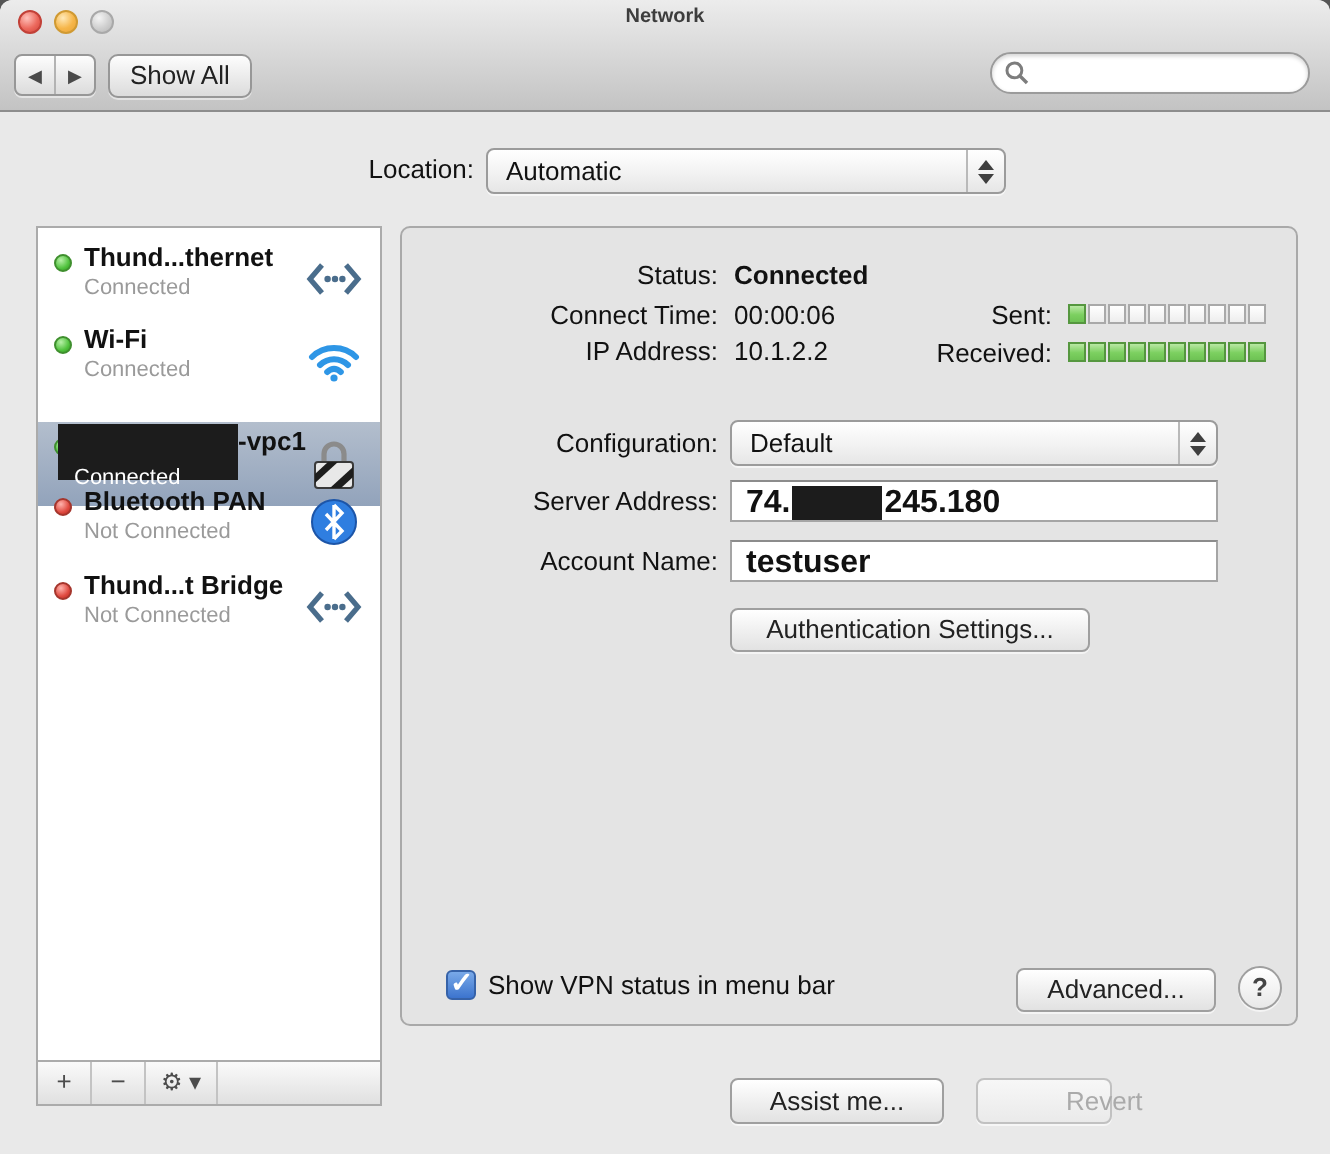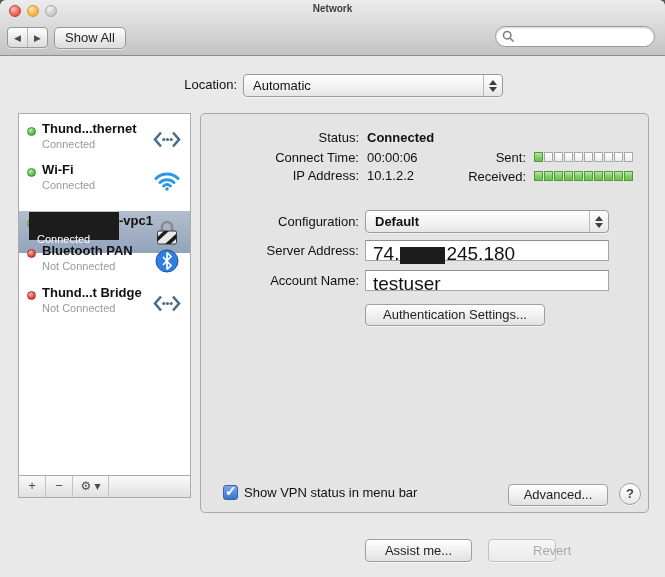--- a/index.html
+++ b/index.html
@@ -55,21 +55,21 @@
     font-size:13px; color:#111;
   }
   .popup .pv { position:absolute; left:9px; top:3px; }
   .popup .stepper { position:absolute; right:0; top:0; bottom:0; width:19px; border-left:1px solid #b9b9b9;
     display:flex; flex-direction:column; align-items:center; justify-content:center; gap:2px; }
   .tri-up   { width:0; height:0; border-left:4px solid transparent; border-right:4px solid transparent; border-bottom:5px solid #3f3f3f; }
   .tri-down { width:0; height:0; border-left:4px solid transparent; border-right:4px solid transparent; border-top:5px solid #3f3f3f; }
   #location-popup { left:243px; top:74px; width:260px; }
   
   #sidebar {
-    position:absolute; left:18px; top:113px; width:173px; height:385px;
+    position:absolute; left:18px; top:113px; width:173px; height:440px;
     background:#fff; border:1px solid #ababab;
   }
   .srow { position:absolute; left:0; width:171px; height:41px; }
   .srow .dot { position:absolute; left:8px; top:8px; width:9px; height:9px; border-radius:50%; }
   .dot-green { background:radial-gradient(circle at 35% 30%, #b8f0a8, #52c33f 60%, #2f9420); border:1px solid #3f8f2e; }
   .dot-red   { background:radial-gradient(circle at 35% 30%, #ffb3ad, #e04b41 60%, #b7271e); border:1px solid #a5362d; }
   .srow .nm { position:absolute; left:23px; top:2px; font-size:13px; font-weight:bold; color:#111; white-space:nowrap; }
   .srow .st { position:absolute; left:23px; top:19px; font-size:11px; color:#9a9a9a; }
   .srow .icn { position:absolute; right:8px; top:5px; width:30px; height:30px; display:flex; align-items:center; justify-content:center; }
   .srow.selected { background:linear-gradient(#b3becd, #92a3bb); height:42px; }
@@ -92,21 +92,21 @@
   .plabel { position:absolute; font-size:13px; color:#111; text-align:right; width:150px; left:8px; }
   .pvalue { position:absolute; font-size:13px; color:#111; left:166px; white-space:nowrap; }
   .bold { font-weight:bold; }
   .bar-label { position:absolute; font-size:13px; color:#111; text-align:right; width:100px; left:225px; }
   .segbar { position:absolute; left:333px; display:flex; gap:1px; }
   .seg { width:9px; height:10px; border:1px solid #a9a9a9; background:linear-gradient(#ffffff,#ededed); }
   .seg.on { border-color:#55973f; background:linear-gradient(#b9e8a4, #7cd060 55%, #6ec254); }
   .tfield {
     position:absolute; left:164px; width:244px; height:21px; background:#fff;
     border:1px solid #a5a5a5; border-top-color:#8c8c8c;
-    font-size:19px; color:#111; padding:2px 0 0 7px; white-space:nowrap;
+    font-size:16px; color:#111; padding:2px 0 0 7px; white-space:nowrap;font-weight:bold;
   }
   .tfield .redaction { width:45px; height:17px; vertical-align:-4px; margin:0 1px; }
   .pbutton {
     position:absolute; height:22px; border:1px solid #9f9f9f; border-radius:4px;
     background:linear-gradient(#ffffff, #f0f0f0 50%, #e2e2e2);
     box-shadow:0 1px 0 rgba(255,255,255,.6);
     font-size:13px; color:#222; text-align:center; line-height:20px;
   }
   #chk-row { position:absolute; left:22px; top:371px; display:flex; align-items:center; }
   #chk-box {
@@ -281,21 +281,21 @@
         <span class="seg on"></span>
         <span class="seg on"></span>
         <span class="seg on"></span>
         <span class="seg on"></span>
         <span class="seg on"></span>
         <span class="seg on"></span>
         <span class="seg on"></span>
       </div>
 
     <div class="plabel" style="top:100px;">Configuration:</div>
-    <div class="popup" style="left:164px; top:96px; width:244px;font-weight:bold;">
+    <div class="popup" style="left:164px; top:96px; width:244px;">
       <span class="pv">Default</span>
       <span class="stepper">
           <span class="tri-up"></span>
           <span class="tri-down"></span>
         </span>
     </div>
 
     <div class="plabel" style="top:129px;">Server Address:</div>
     <div class="tfield" style="top:126px;">
       <span>74.</span><span class="redaction"></span><span>245.180</span>

